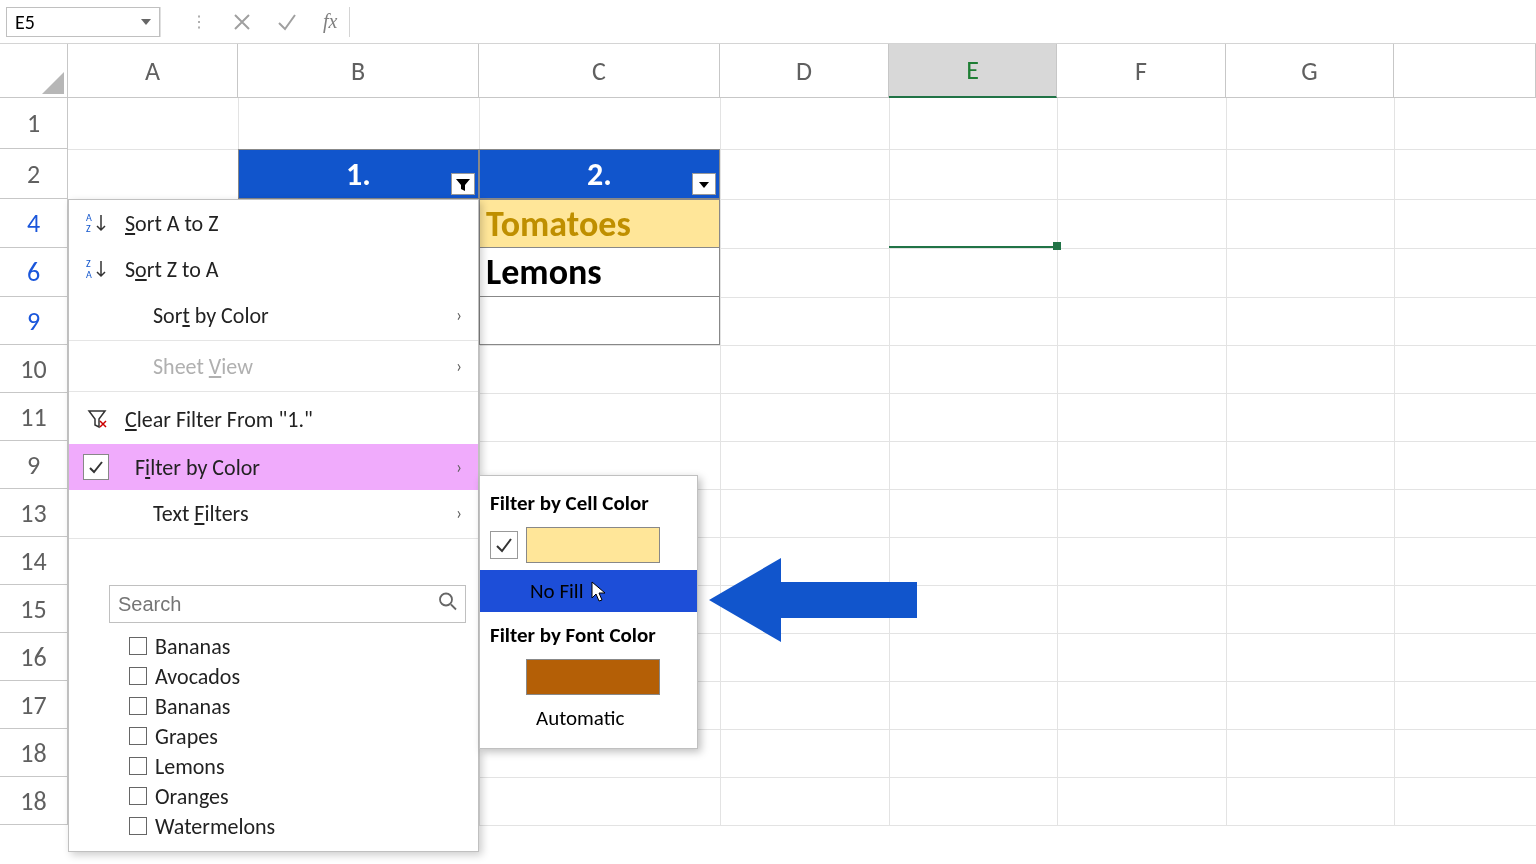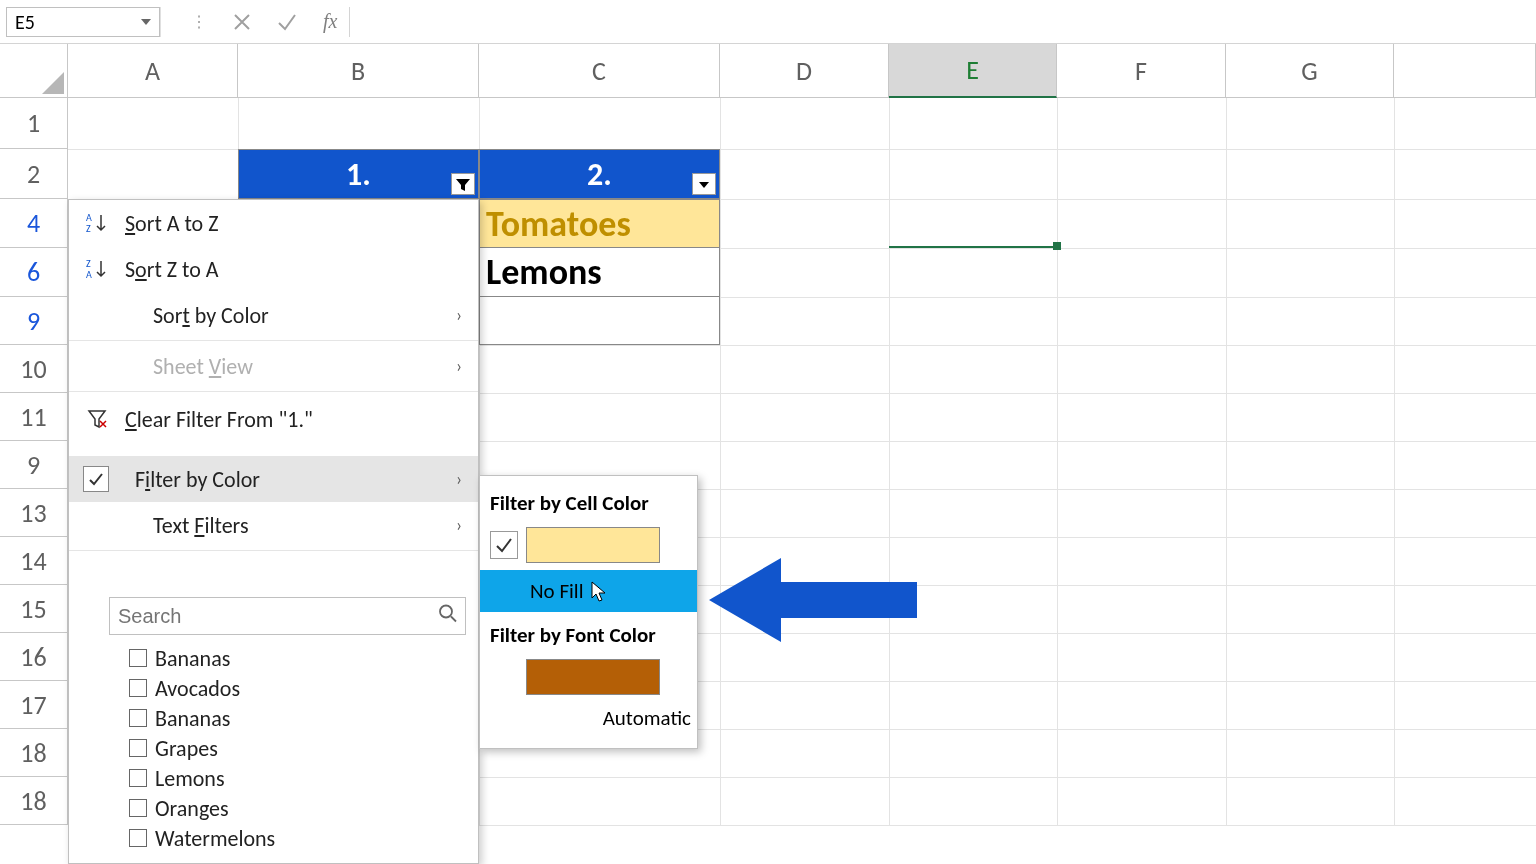--- a/index.html
+++ b/index.html
@@ -47,21 +47,21 @@
   .tomatoes { background:#ffe699; color:#bf8f00; font-weight:bold; border:1px solid #888; }
   .lemons { background:#fff; color:#000; font-weight:bold; border:1px solid #888; border-top:none; }
   .blank-data { background:#fff; border:1px solid #888; border-top:none; }
 
   .sel-cell { position:absolute; border:2px solid #217346; }
   .sel-handle { position:absolute; width:8px; height:8px; background:#217346; right:-4px; bottom:-4px; }
 
   
   .filter-menu { position:absolute; left:68px; top:155px; width:411px; background:#fff; border:1px solid #c0c0c0; box-shadow:3px 3px 8px rgba(0,0,0,.2); font-size:22px; color:#222; }
   .menu-item { display:flex; align-items:center; height:46px; padding:0 16px 0 14px; gap:14px; position:relative; }
-  .menu-item.hover { background:#e5e5e5;margin-top:12px; }
+  .menu-item.hover { background:#f0abfc; }
   .menu-item.disabled { color:#b0b0b0; }
   .menu-icon { width:28px; display:flex; justify-content:center; }
   .menu-label { flex:1; }
   .menu-arrow { color:#606060; font-size:18px;}
   .menu-sep { height:1px; background:#e5e5e5; margin:2px 0; }
   .menu-item.indent .menu-label { padding-left: 28px; }
 
   .search-row { padding:6px 12px 4px 40px; }
   .search-box { width:100%; height:38px; border:1px solid #c0c0c0; padding:0 34px 0 8px; font-size:20px; color:#777; position:relative; }
   .search-wrap { position:relative;margin-top:38px; }
@@ -72,23 +72,23 @@
   .cb { width:18px; height:18px; border:1.5px solid #666; background:#fff; flex-shrink:0; }
 
   .checkmark-box { width:26px; height:26px; border:1px solid #888; display:flex; align-items:center; justify-content:center; background:#fff; margin-right:6px;}
 
   
   .submenu { position:absolute; left:479px; top:431px; width:219px; background:#fff; border:1px solid #c0c0c0; box-shadow:3px 3px 8px rgba(0,0,0,.25); padding:8px 6px 10px 6px; font-size:21px; }
   .sub-heading { font-weight:bold; padding:6px 4px 8px 4px; }
   .swatch-row { display:flex; align-items:center; gap:8px; height:42px; padding:0 4px; }
   .chk { width:28px; height:28px; border:1px solid #999; display:flex; align-items:center; justify-content:center; background:#fff; }
   .swatch { width:134px; height:36px; border:1px solid #888; }
-  .nofill-row { display:flex; align-items:center; justify-content:flex-start; height:42px; background:#0ea5e9; margin:4px -6px; padding-left:50px; position:relative; }
+  .nofill-row { display:flex; align-items:center; justify-content:flex-start; height:42px; background:#1d4ed8; margin:4px -6px; padding-left:50px; position:relative; }
   .cursor { position:absolute; left:110px; top:10px; }
-  .auto-row { display:flex; align-items:center; height:40px; padding-left:50px;justify-content:flex-end; }
+  .auto-row { display:flex; align-items:center; height:40px; padding-left:50px; }
 
   
   .big-arrow { position:absolute; left:709px; top:510px; }
 
   
   .u { text-decoration: underline; }
 </style>
 </head>
 <body>
 

